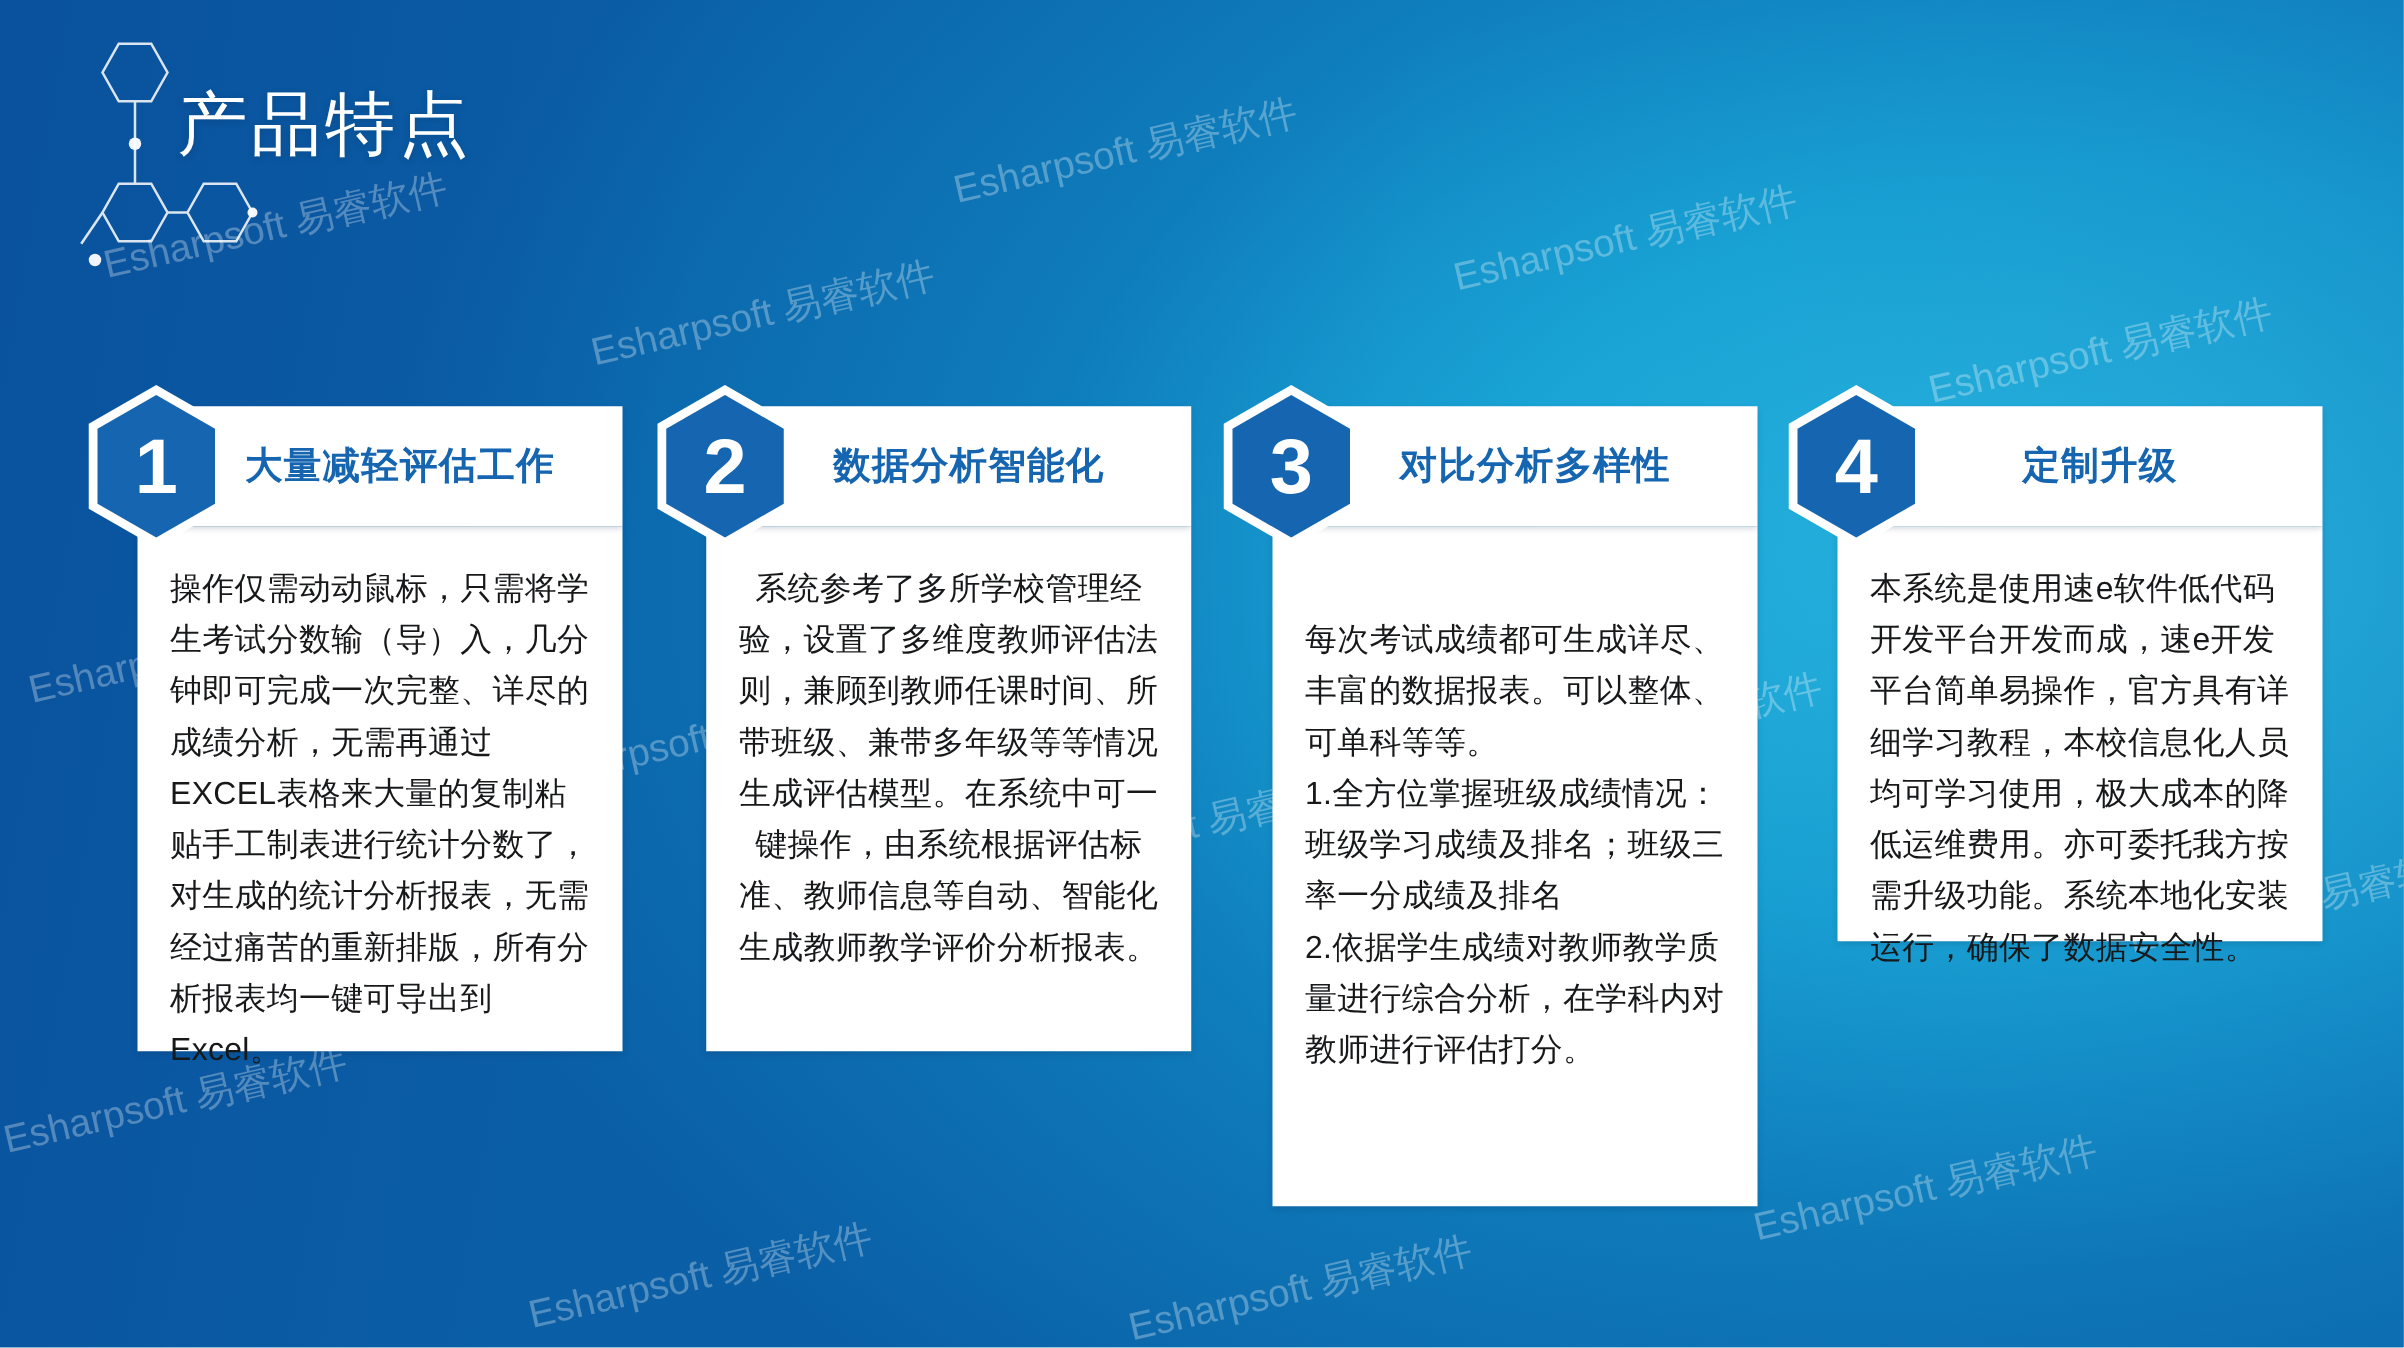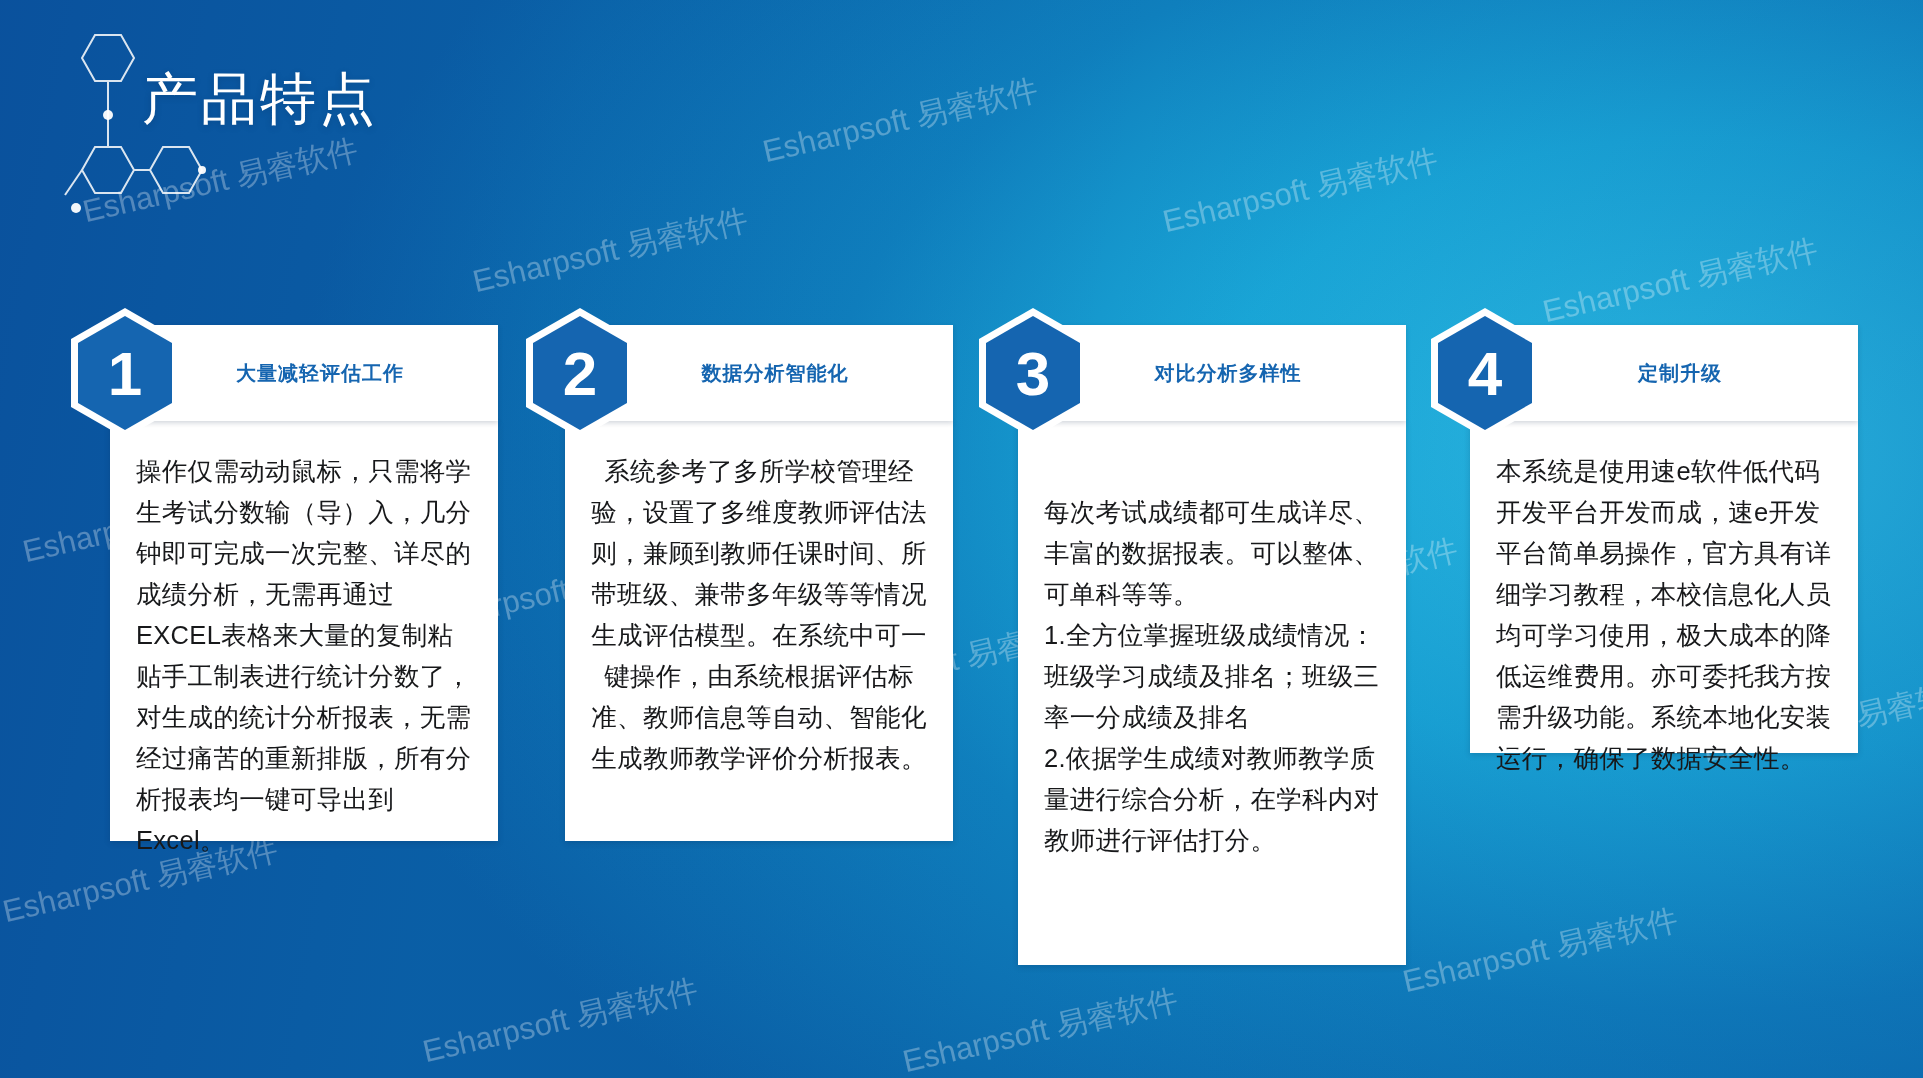--- a/index.html
+++ b/index.html
@@ -88,21 +88,21 @@
   .card-head-label {
     position: absolute;
     left: 0;
     right: 0;
     top: 50%;
     transform: translateY(-50%);
     text-align: center;
     padding-left: 56px;
     padding-right: 24px;
     box-sizing: border-box;
-    font-size: 20px;
+    font-size: 30px;
     font-weight: bold;
     color: #1565b0;
     letter-spacing: 1px;
   }
   .hex {
     position: absolute;
     left: -44px;
     top: -20px;
     width: 118px;
     height: 136px;

